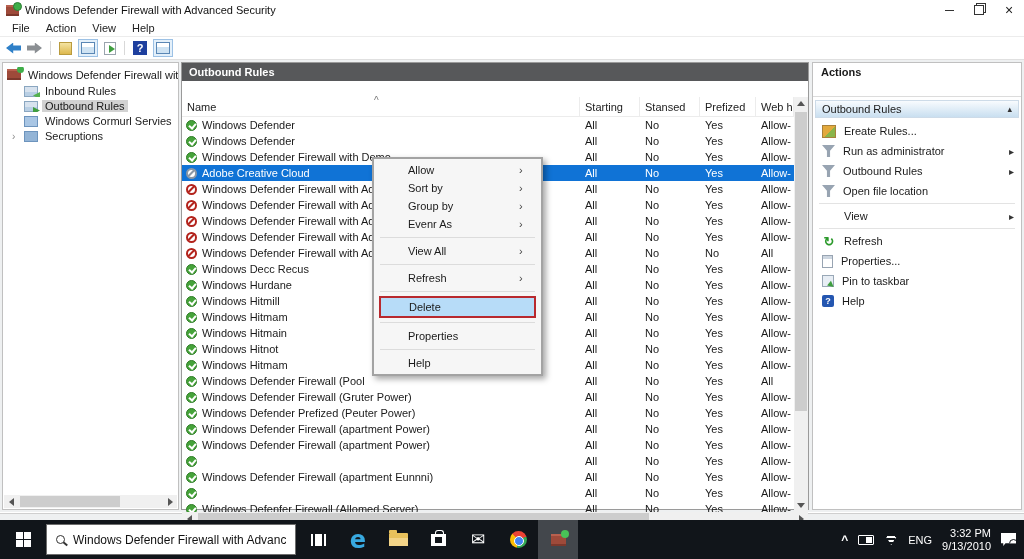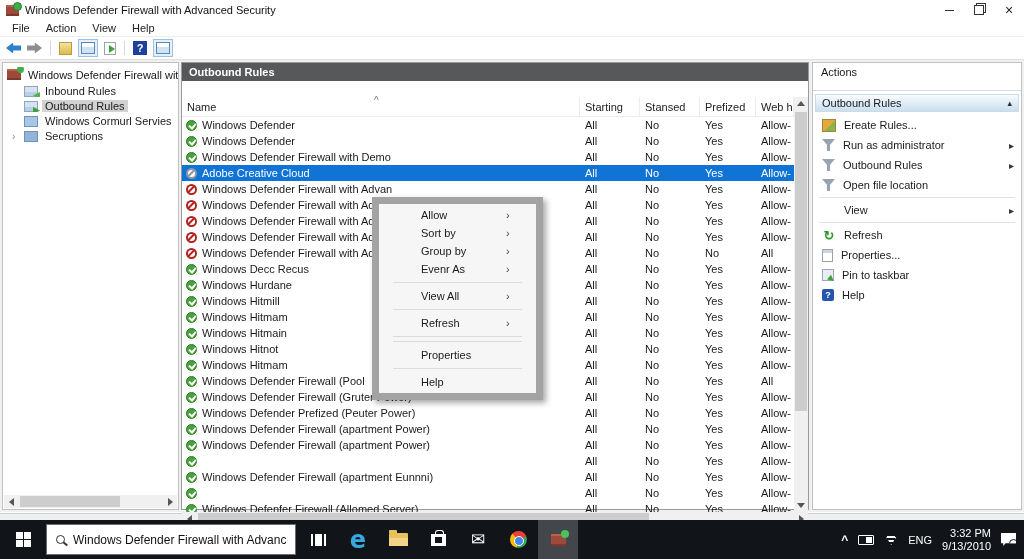--- a/index.html
+++ b/index.html
@@ -83,40 +83,40 @@
   .tri-up { border:4px solid transparent; border-bottom:5px solid #555; margin-top:-4px; }
   .tri-down { border:4px solid transparent; border-top:5px solid #555; margin-bottom:-4px; }
   .tri-left { border:4px solid transparent; border-right:5px solid #555; margin-left:-4px; }
   .tri-right { border:4px solid transparent; border-left:5px solid #555; margin-right:-4px; }
   .list-hthumb { width:72%; margin-left:2px; }
   .tree-hscroll .hthumb { width:100px; margin-left:2px; }
   .tree-hscroll .arr:last-child { margin-left:auto; }
 
   
   .actions-panel { position:absolute; left:812px; top:2px; width:210px; height:448px; background:#fff; border:1px solid #c0c0c0; }
-  .actions-title { height:28px; line-height:18px; font-weight:normal; padding-left:8px; border-bottom:1px solid #dcdcdc; }
+  .actions-title { height:34px; line-height:18px; font-weight:bold; padding-left:8px; border-bottom:1px solid #dcdcdc; }
   .actions-section { height:18px; margin:3px 2px 3px 2px; background:linear-gradient(#f8fbfe,#c9dff0); border:1px solid #cddbe8; display:flex; align-items:center; padding:0 6px; }
   .actions-section .sec-label { flex:1; color:#1a1a1a; }
   .collapse-arrow { font-size:9px; color:#333; }
   .action-item { height:20px; display:flex; align-items:center; padding:0 7px 0 9px; }
   .action-item .a-label { flex:1; white-space:nowrap; overflow:hidden; }
   .a-arrow { font-size:10px; color:#333; }
   .action-sep { height:1px; background:#e3e3e3; margin:2px 6px; }
   .ai { width:14px; height:13px; margin-right:8px; flex:none; display:flex; align-items:center; justify-content:center; }
   .ai-new-rule { background:linear-gradient(135deg,#e3a93c 55%,#8ab54a 55%); border:1px solid #a8813a; }
   .ai-filter { background:#98a4b2; clip-path:polygon(0 0,100% 0,62% 48%,62% 100%,38% 100%,38% 48%); width:13px; height:12px; }
   .ai-refresh { color:#2c9a2c; font-size:13px; font-weight:bold; }
   .ai-properties { width:11px; height:13px; background:#fff; border:1px solid #98a4b2; box-shadow:inset 0 3px 0 #cdd6e0; }
   .ai-pin { width:12px; height:12px; background:#e8eef5; border:1px solid #99a8b7; position:relative; }
   .ai-pin::after { content:""; position:absolute; right:-4px; bottom:-3px; border:3px solid transparent; border-left:6px solid #3f9e3f; transform:rotate(40deg); }
   .ai-help { background:#2456b0; color:#fff; font-size:9px; font-weight:bold; width:12px; height:12px; border-radius:2px; }
   .ai-none { visibility:hidden; }
 
   
-  .context-menu { position:absolute; left:372px; top:157px; width:171px; background:#f6f6f6; border:7px solid #a3a3a3; box-shadow:3px 3px 6px rgba(0,0,0,.35); padding:2px 12px; z-index:10;margin-top:40px; }
+  .context-menu { position:absolute; left:372px; top:157px; width:171px; background:#f6f6f6; border:2px solid #a3a3a3; box-shadow:3px 3px 6px rgba(0,0,0,.35); padding:2px 4px; z-index:10; }
   .cm-item { height:18px; display:flex; align-items:center; padding-left:30px; position:relative; }
   .cm-label { flex:1; }
   .cm-arrow { width:18px; color:#444; font-size:11px; }
   .cm-item.highlight { background:#b7dcf8; border:2px solid #b8292e; height:22px; margin:0 1px; padding-left:28px; }
   .cm-sep { height:1px; background:#dcdcdc; margin:4px 2px; }
 
   
   .taskbar { position:absolute; left:0; top:520px; width:1024px; height:39px; background:#11151a; display:flex; align-items:stretch; color:#fff; }
   .start { width:46px; display:flex; align-items:center; justify-content:center; }
   .start-logo { display:grid; grid-template-columns:7px 7px; grid-template-rows:7px 7px; gap:1px; }
@@ -577,20 +577,23 @@
     <div class="cm-item">
       <span class="cm-label">View All</span>
       <span class="cm-arrow">›</span>
     </div>
     <div class="cm-sep"></div>
     <div class="cm-item">
       <span class="cm-label">Refresh</span>
       <span class="cm-arrow">›</span>
     </div>
     <div class="cm-sep"></div>
+    <div class="cm-item highlight">
+      <span class="cm-label">Delete</span>
+    </div>
     <div class="cm-sep"></div>
     <div class="cm-item">
       <span class="cm-label">Properties</span>
     </div>
     <div class="cm-sep"></div>
     <div class="cm-item">
       <span class="cm-label">Help</span>
     </div>
   </div>
 

